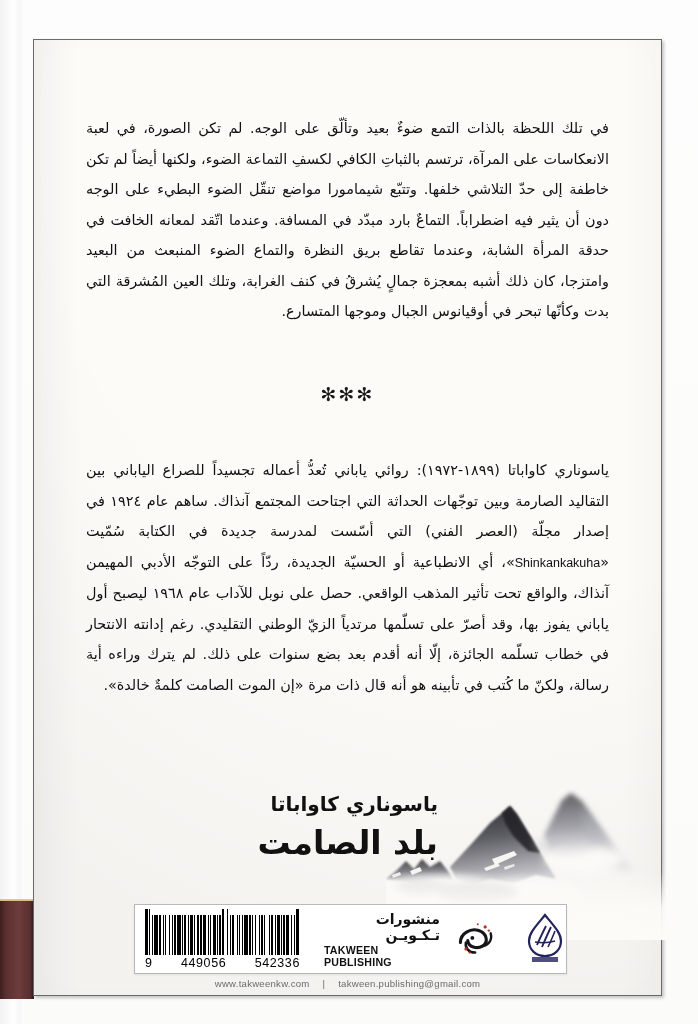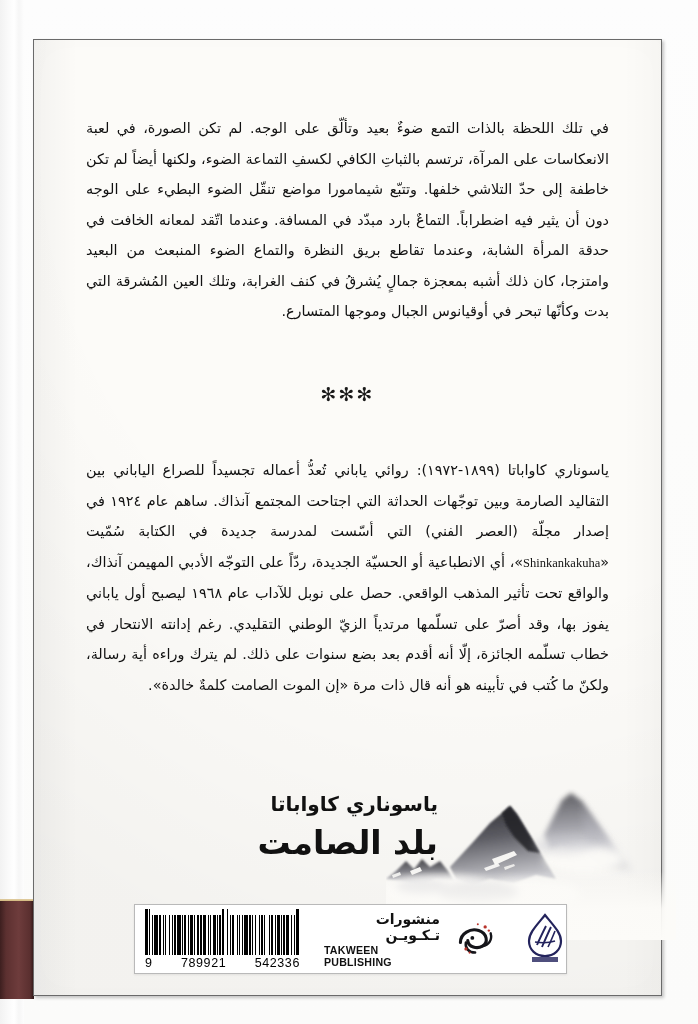--- a/index.html
+++ b/index.html
@@ -63,21 +63,21 @@
   }
   #blurb-top{
     left:52px;right:52px;top:73px;
     font-size:14.4px;line-height:30.5px;
     letter-spacing:.1px;
   }
   #bio{
     left:52px;right:52px;top:415px;
     font-size:14.4px;line-height:30.5px;
   }
-  .lat{font-family:Liberation Serif, serif;font-size:12.5px;}
+  .lat{font-family:Liberation Sans, sans-serif;font-size:12.5px;}
 
   
   #divider{
     position:absolute;left:0;right:0;top:343px;
     text-align:center;color:#1a1a1a;
     font-family:"DejaVu Sans", sans-serif;
     font-size:19px;letter-spacing:2px;font-weight:700;
   }
 
   
@@ -346,21 +346,21 @@
             <i style="width: 1.05px; background: rgb(255, 255, 255);"></i>
             <i style="width: 1.05px; background: rgb(0, 0, 0);"></i>
             <i style="width: 2.1px; background: rgb(255, 255, 255);"></i>
             <i style="width: 1.05px; background: rgb(0, 0, 0);"></i>
             <i style="width: 1.05px; background: rgb(255, 255, 255); height: 46px;"></i>
             <i style="width: 3.15px; background: rgb(0, 0, 0); height: 46px;"></i>
             <i style="width: 1.05px; background: rgb(255, 255, 255); height: 46px;"></i>
           </div>
         <div id="barcode-digits">
           <span>9</span>
-          <span>789921</span>
+          <span>449056</span>
           <span>542336</span>
         </div>
       </div>
 
       <div id="pub-block">
         <div id="pub-ar">منشورات تـكـويـن</div>
         <div id="pub-en">TAKWEEN PUBLISHING</div>
       </div>
 
       <span class="logo">
@@ -383,15 +383,20 @@
                    C12 44, 5 38, 5 29 C5 21, 12 14, 21 3 Z" fill="none" stroke="#23235c" stroke-width="2.2"></path>
           <path d="M13 33 C16 26, 19 20, 22 14" fill="none" stroke="#23235c" stroke-width="1.9"></path>
           <path d="M18 35 C21 28, 24 21, 27 15" fill="none" stroke="#23235c" stroke-width="1.9"></path>
           <path d="M24 35 C27 29, 29 24, 31 19" fill="none" stroke="#23235c" stroke-width="1.6"></path>
           <path d="M11 30 C17 31, 25 31, 31 29" fill="none" stroke="#23235c" stroke-width="1.6"></path>
           <rect x="8" y="45" width="26" height="5" fill="#23235c" opacity=".8"></rect>
         </svg>
       </span>
     </div>
 
+    <div id="footer-line">
+      <span>www.takweenkw.com</span>
+      <span>|</span>
+      <span>takween.publishing@gmail.com</span>
+    </div>
 
   </div>
 </div>
 
 </body></html>

